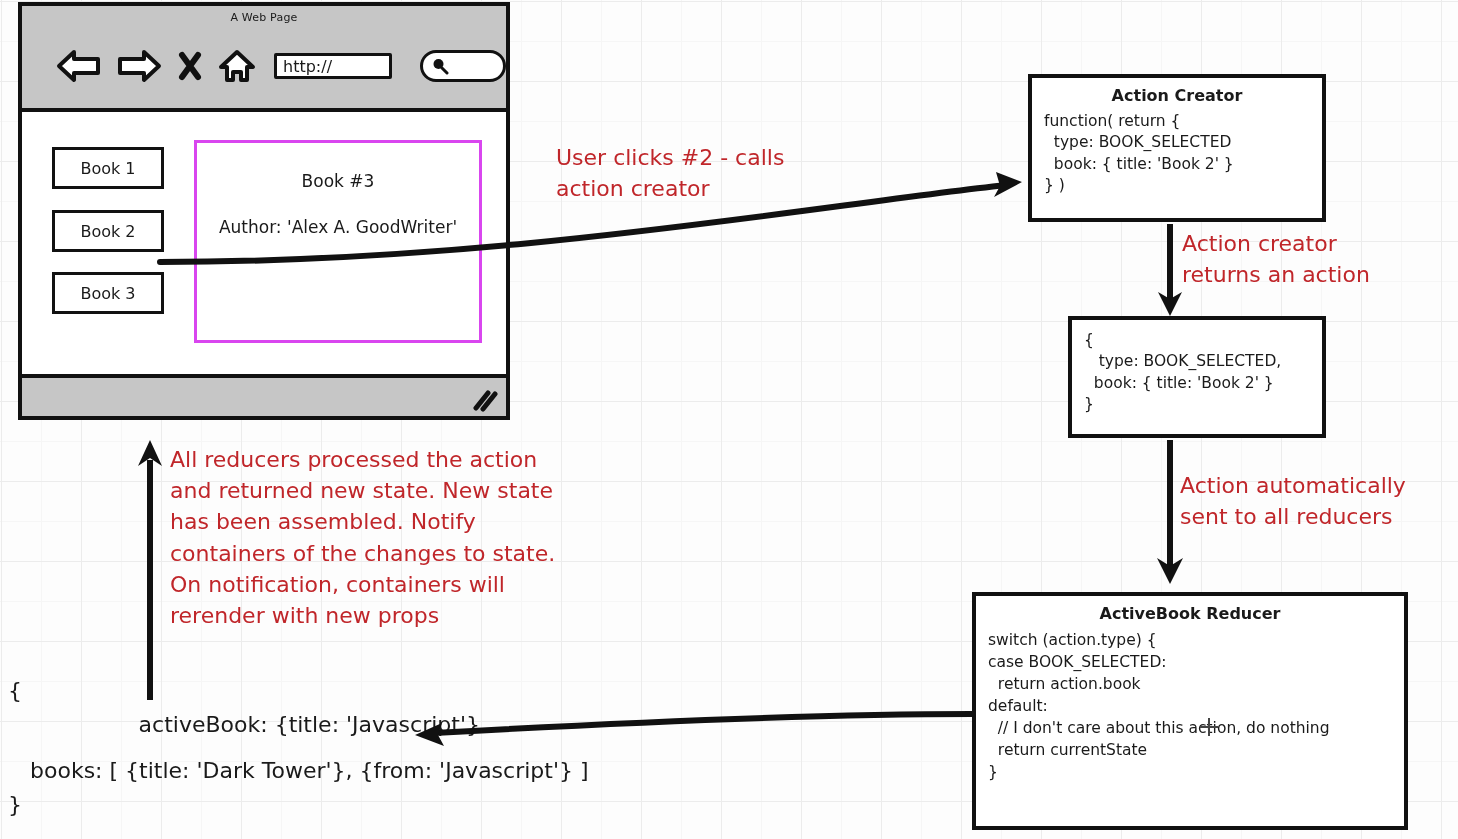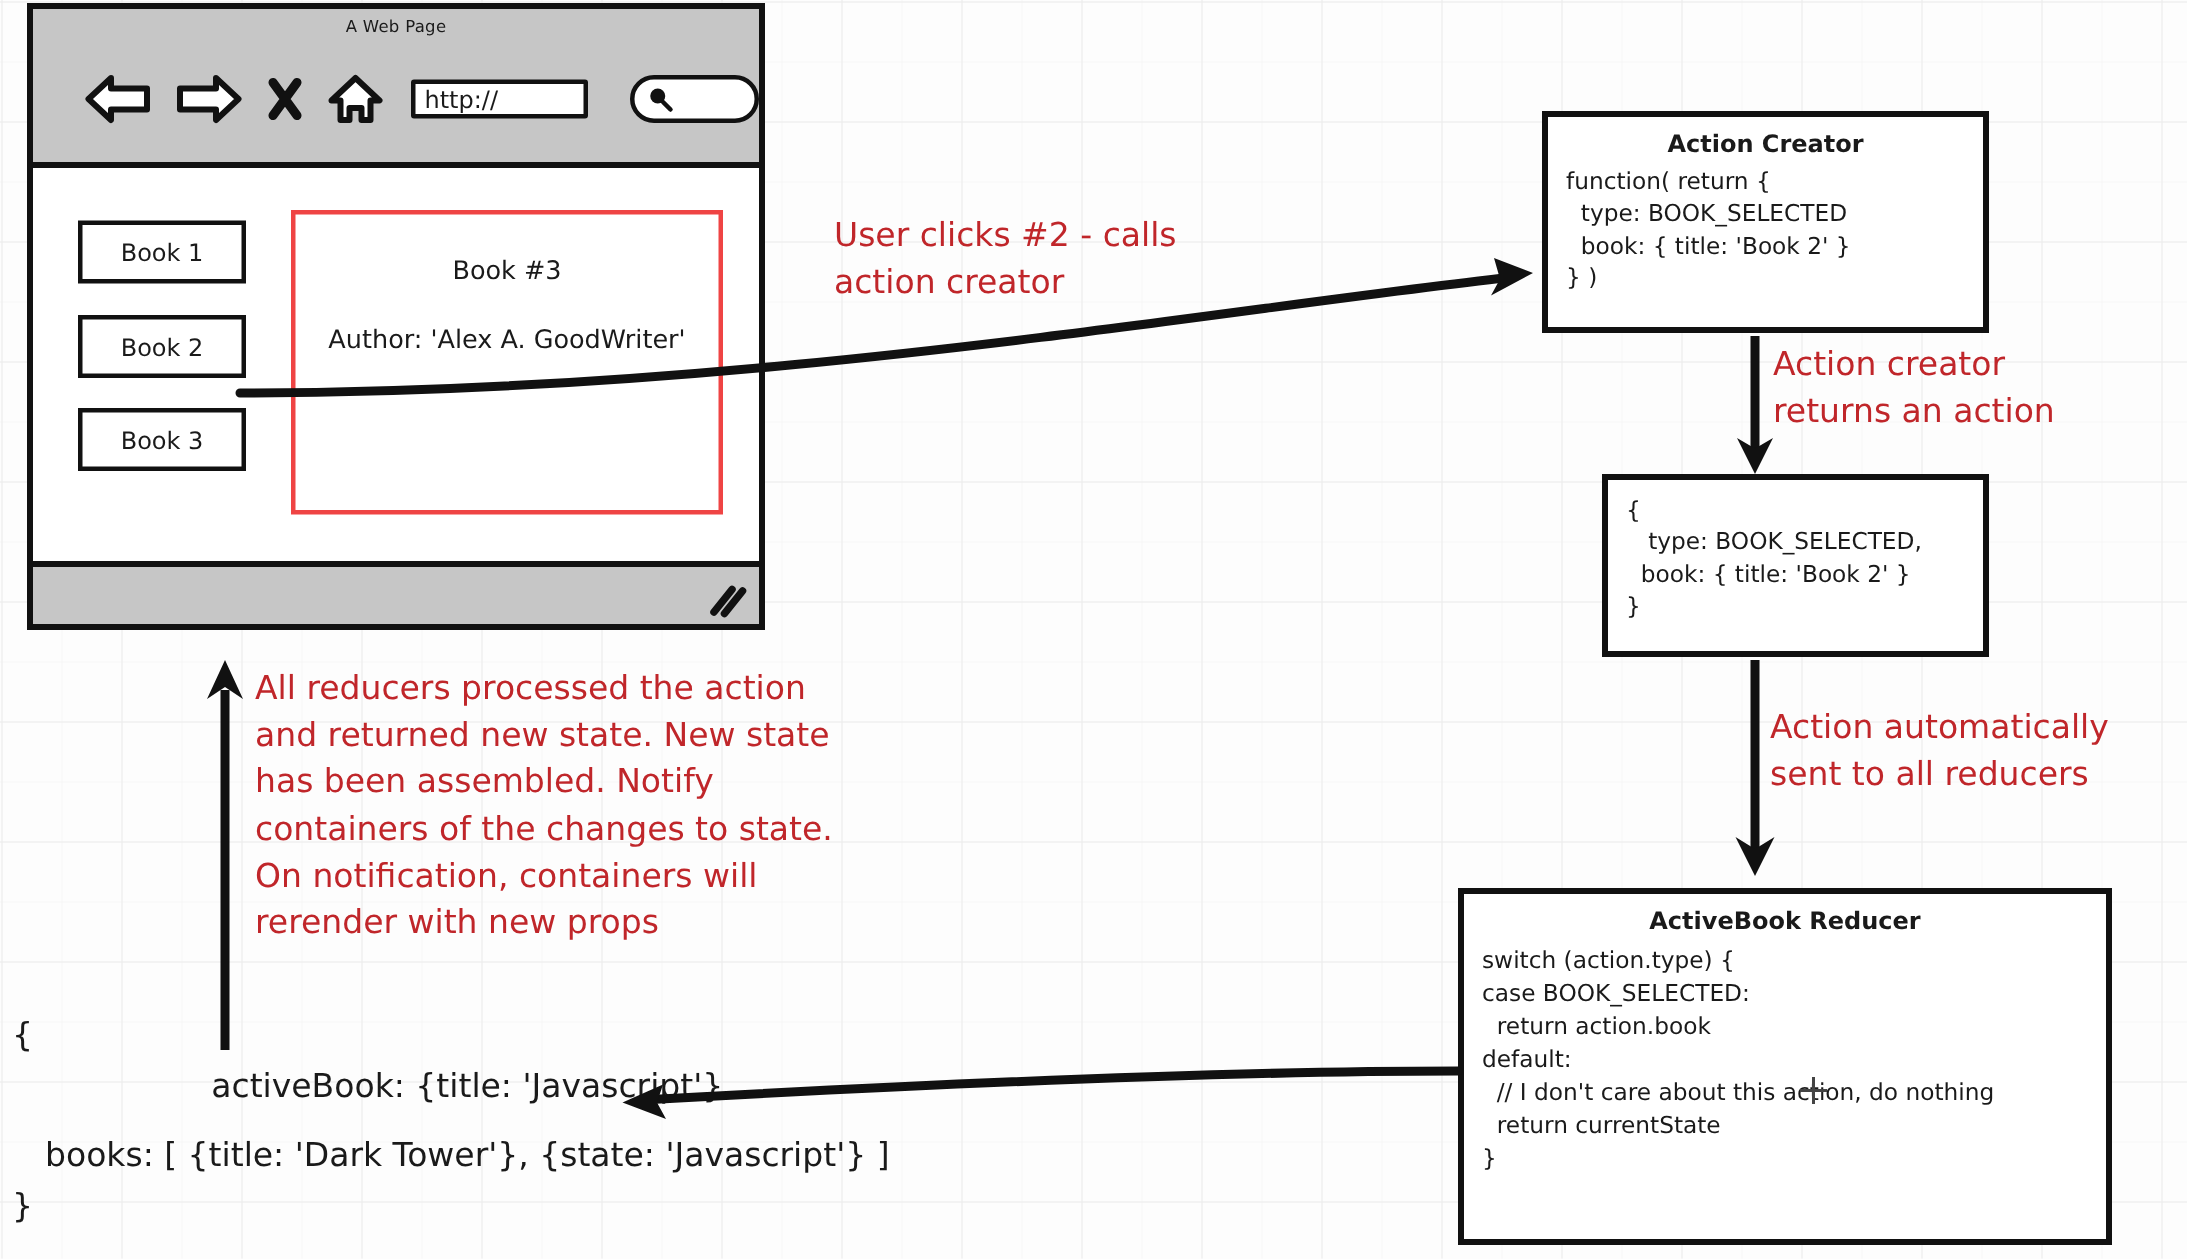--- a/index.html
+++ b/index.html
@@ -114,21 +114,21 @@
   }
   #book-btn-0 { left: 30px; top: 35px; }
   #book-btn-1 { left: 30px; top: 98px; }
   #book-btn-2 { left: 30px; top: 160px; }
   #book-detail-panel {
     position: absolute;
     left: 172px;
     top: 28px;
     width: 288px;
     height: 203px;
-    border: 3px solid #ef4444;
+    border: 3px solid #d946ef;
     background: #fff;
     box-sizing: border-box;
     text-align: center;
   }
   #book-detail-title {
     font-size: 17px;
     color: #1a1a1a;
     margin-top: 28px;
   }
   #book-detail-author {
@@ -334,21 +334,21 @@
   <div class="note" id="note-all-reducers">All reducers processed the action
 and returned new state.  New state
 has been assembled.  Notify
 containers of the changes to state.
 On notification, containers will
 rerender with new props</div>
 
   <div id="state-object">
     <div class="sline">{</div>
     <div class="sline indent1">activeBook: {title: 'Javascript'}</div>
-    <div class="sline indent1" style="margin-top:24px;">books: [ {title: 'Dark Tower'}, {state: 'Javascript'} ]</div>
+    <div class="sline indent1" style="margin-top:24px;">books: [ {title: 'Dark Tower'}, {from: 'Javascript'} ]</div>
     <div class="sline">}</div>
   </div>
 
   <svg id="arrows" viewBox="0 0 1458 839">
 
     <g>
       <path d="M160 262 C 500 262, 800 208, 1006 185" fill="none" stroke="#111" stroke-width="6" stroke-linecap="round"></path>
       <path d="M1022 182 L996 172 L1000 186 L994 197 Z" fill="#111"></path>
     </g>
 

